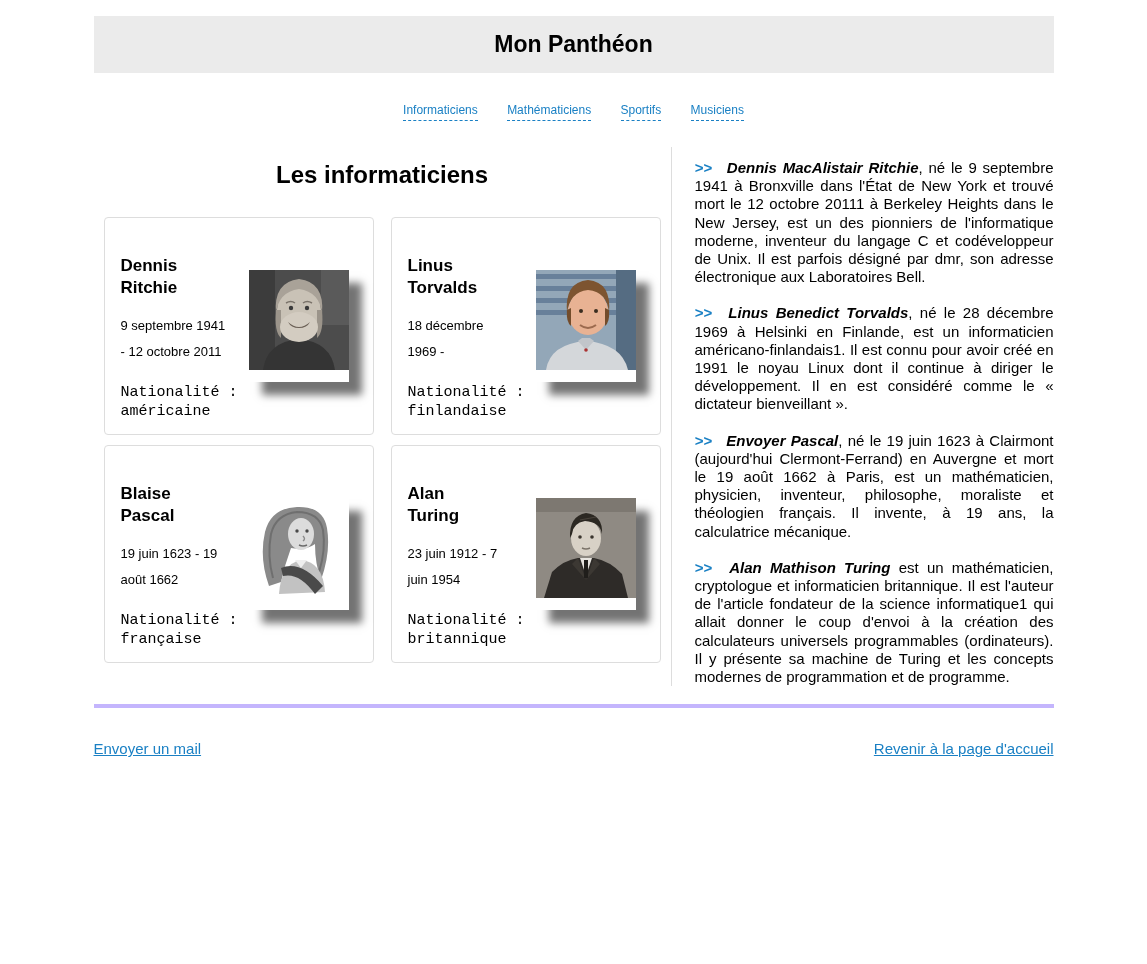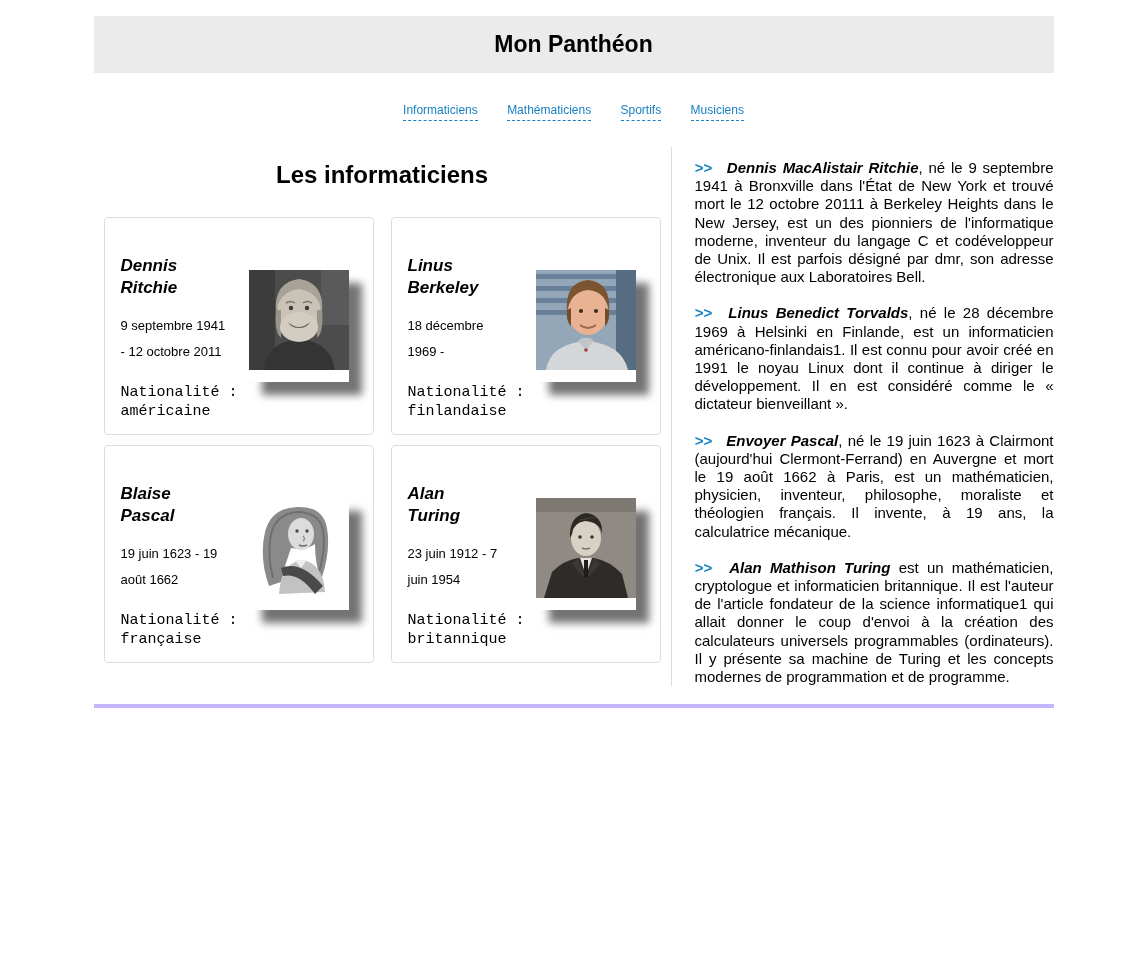--- a/index.html
+++ b/index.html
@@ -79,21 +79,20 @@
     border-radius: 4px;
     padding: 16px;
     display: flex;
   }
   .card-text { width: 128px; flex: 0 0 128px; }
   .card-name {
     margin: 21px 0 14px;
     font-size: 17px;
     line-height: 22px;
     font-weight: bold;
-    font-style: italic;
   }
   .card-dates {
     margin: 0 0 18px;
     font-size: 13px;
     line-height: 26px;
     max-width: 106px;
   }
   .card-nat {
     margin: 0;
     font-size: 15px;
@@ -185,21 +184,21 @@
               <circle cx="42" cy="38" r="2.2" fill="#3a3a3a"></circle>
               <circle cx="58" cy="38" r="2.2" fill="#3a3a3a"></circle>
               <path d="M37 33 Q42 30 46 33" stroke="#7a736a" stroke-width="1.5" fill="none"></path>
               <path d="M54 33 Q58 30 63 33" stroke="#7a736a" stroke-width="1.5" fill="none"></path>
             </svg>
           </div>
         </div>
 
         <div class="card">
           <div class="card-text">
-            <h3 class="card-name"><span>Linus</span><br><span>Berkeley</span></h3>
+            <h3 class="card-name"><span>Linus</span><br><span>Torvalds</span></h3>
             <p class="card-dates">18 décembre 1969 -</p>
             <p class="card-nat"><span>Nationalité :</span> <span>finlandaise</span></p>
           </div>
           <div class="photo">
             <svg viewBox="0 0 100 100" xmlns="http://www.w3.org/2000/svg">
               <rect width="100" height="100" fill="#93a7b8"></rect>
               <rect y="4" width="100" height="5" fill="#68809a"></rect>
               <rect y="16" width="100" height="5" fill="#68809a"></rect>
               <rect y="28" width="100" height="5" fill="#68809a"></rect>
               <rect y="40" width="100" height="5" fill="#68809a"></rect>
@@ -271,14 +270,18 @@
 
     <aside class="right-col">
       <p class="bio"><span class="arrow">&gt;&gt;</span> <strong class="bio-name">Dennis MacAlistair Ritchie</strong><span>, né le 9 septembre 1941 à Bronxville dans l'État de New York et trouvé mort le 12 octobre 20111 à Berkeley Heights dans le New Jersey, est un des pionniers de l'informatique moderne, inventeur du langage C et codéveloppeur de Unix. Il est parfois désigné par dmr, son adresse électronique aux Laboratoires Bell.</span></p>
       <p class="bio"><span class="arrow">&gt;&gt;</span> <strong class="bio-name">Linus Benedict Torvalds</strong><span>, né le 28 décembre 1969 à Helsinki en Finlande, est un informaticien américano-finlandais1. Il est connu pour avoir créé en 1991 le noyau Linux dont il continue à diriger le développement. Il en est considéré comme le « dictateur bienveillant ».</span></p>
       <p class="bio"><span class="arrow">&gt;&gt;</span> <strong class="bio-name">Envoyer Pascal</strong><span>, né le 19 juin 1623 à Clairmont (aujourd'hui Clermont-Ferrand) en Auvergne et mort le 19 août 1662 à Paris, est un mathématicien, physicien, inventeur, philosophe, moraliste et théologien français. Il invente, à 19 ans, la calculatrice mécanique.</span></p>
       <p class="bio"><span class="arrow">&gt;&gt;</span> <strong class="bio-name">Alan Mathison Turing</strong><span> est un mathématicien, cryptologue et informaticien britannique. Il est l'auteur de l'article fondateur de la science informatique1 qui allait donner le coup d'envoi à la création des calculateurs universels programmables (ordinateurs). Il y présente sa machine de Turing et les concepts modernes de programmation et de programme.</span></p>
     </aside>
 
   </main>
 
+  <footer class="pagefoot">
+    <a>Envoyer un mail</a>
+    <a>Revenir à la page d'accueil</a>
+  </footer>
 
 </div>
 
 </body></html>

